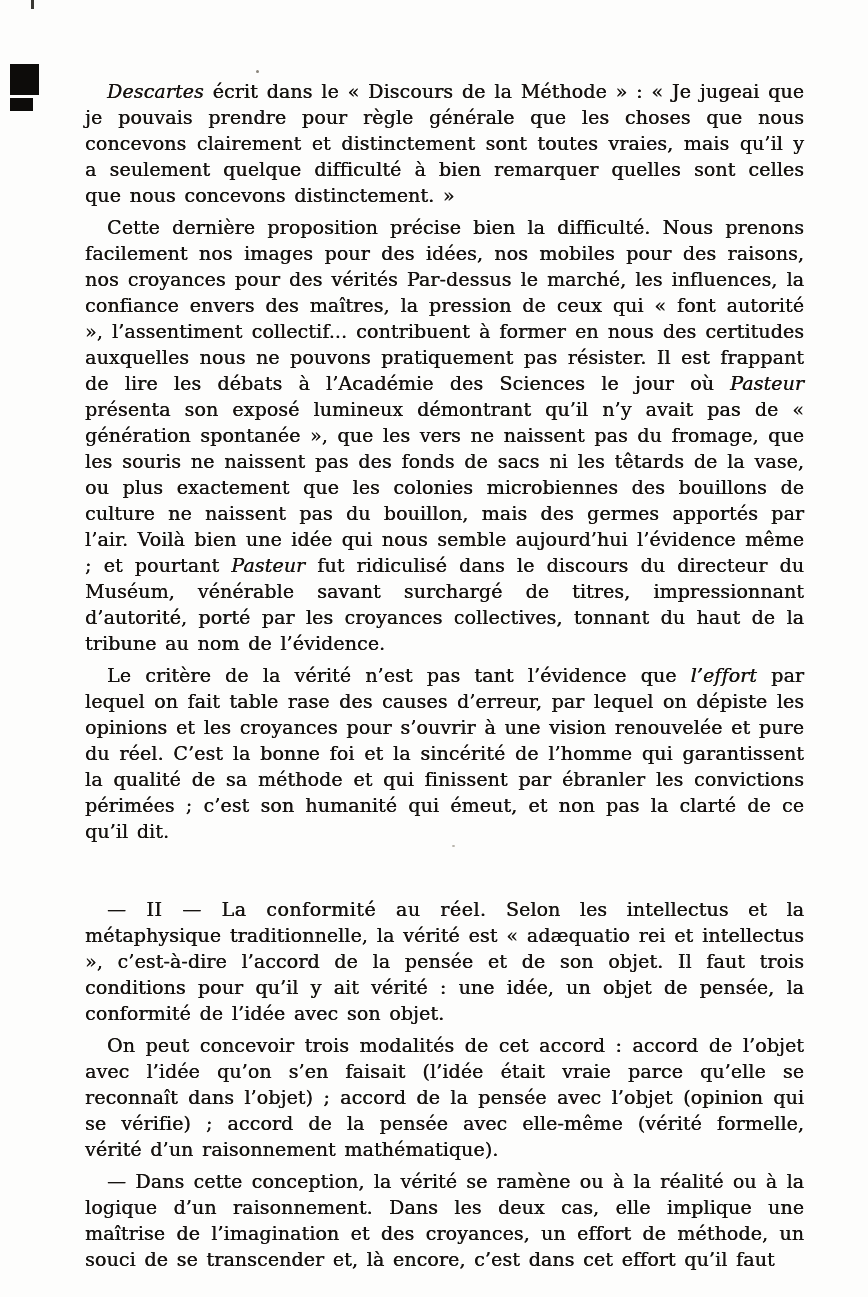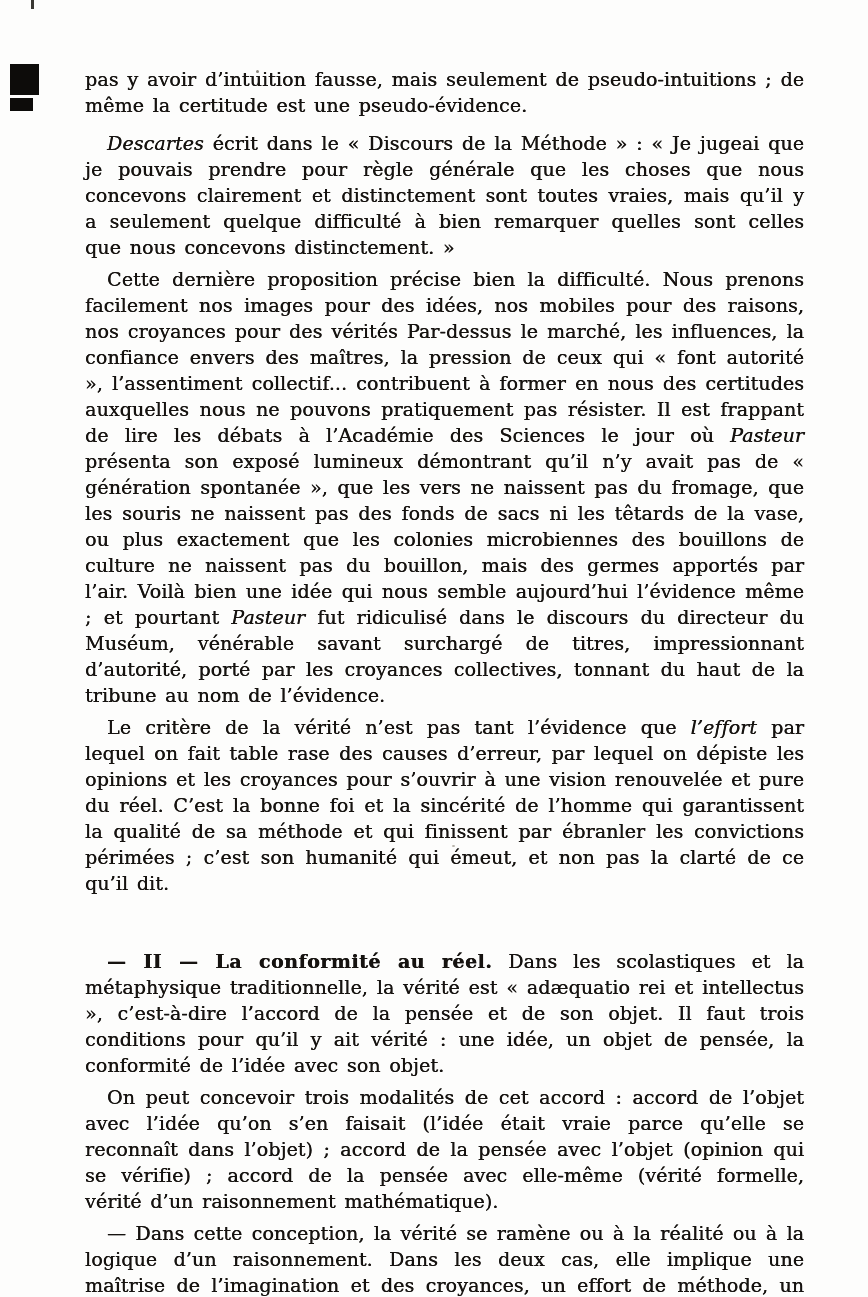--- a/index.html
+++ b/index.html
@@ -36,21 +36,21 @@
     margin-top: 0;
     text-indent: 0;
   }
   .para.flow {
     margin-top: 12px;
   }
   .para.section-start {
     margin-top: 52px;
   }
   .it { font-style: italic; }
-  .bd { font-weight: bold; letter-spacing: 0.5px; }
+  .bd { font-weight: normal; letter-spacing: 0.5px; }
   
   .mark-a {
     position: absolute; left: 10px; top: 64px;
     width: 29px; height: 31px; background: #0d0c0a;
   }
   .mark-b {
     position: absolute; left: 10px; top: 98px;
     width: 23px; height: 13px; background: #0d0c0a;
   }
   .mark-tick {
@@ -72,28 +72,27 @@
 <div class="page">
 
   <div class="mark-a"></div>
   <div class="mark-b"></div>
   <div class="mark-tick"></div>
   <div class="speck-1"></div>
   <div class="speck-2"></div>
 
   <main class="text-block">
 
-    <p class="para first"><span>pas y avoir d’intuition fausse, mais seulement de pseudo-intuitions ; de même la certitude est une pseudo-évidence.</span></p>
 
     <p class="para flow"><span class="it">Descartes</span><span> écrit dans le « Discours de la Méthode » : « Je jugeai que je pouvais prendre pour règle générale que les choses que nous concevons clairement et distinctement sont toutes vraies, mais qu’il y a seulement quelque difficulté à bien remarquer quelles sont celles que nous concevons distinctement. »</span></p>
 
     <p class="para"><span>Cette dernière proposition précise bien la difficulté. Nous prenons facilement nos images pour des idées, nos mobiles pour des raisons, nos croyances pour des vérités  Par-dessus le marché, les influences, la confiance envers des maîtres, la pression de ceux qui « font autorité », l’assentiment collectif... contribuent à former en nous des certitudes auxquelles nous ne pouvons pratiquement pas résister. Il est frappant de lire les débats à l’Académie des Sciences le jour où </span><span class="it">Pasteur</span><span> présenta son exposé lumineux démontrant qu’il n’y avait pas de « génération spontanée », que les vers ne naissent pas du fromage, que les souris ne naissent pas des fonds de sacs ni les têtards de la vase, ou plus exactement que les colonies microbiennes des bouillons de culture ne naissent pas du bouillon, mais des germes apportés par l’air. Voilà bien une idée qui nous semble aujourd’hui l’évidence même ; et pourtant </span><span class="it">Pasteur</span><span> fut ridiculisé dans le discours du directeur du Muséum, vénérable savant surchargé de titres, impressionnant d’autorité, porté par les croyances collectives, tonnant du haut de la tribune au nom de l’évidence.</span></p>
 
     <p class="para"><span>Le critère de la vérité n’est pas tant l’évidence que </span><span class="it">l’effort</span><span> par lequel on fait table rase des causes d’erreur, par lequel on dépiste les opinions et les croyances pour s’ouvrir à une vision renouvelée et pure du réel. C’est la bonne foi et la sincérité de l’homme qui garantissent la qualité de sa méthode et qui finissent par ébranler les convictions périmées ; c’est son humanité qui émeut, et non pas la clarté de ce qu’il dit.</span></p>
 
-    <p class="para section-start"><span class="bd">— II — La conformité au réel.</span><span> Dans les scolastiques et la métaphysique traditionnelle, la vérité est « adæquatio rei et intellectus », c’est-à-dire l’accord de la pensée et de son objet. Il faut trois conditions pour qu’il y ait vérité : une idée, un objet de pensée, la conformité de l’idée avec son objet.</span></p>
+    <p class="para section-start"><span class="bd">— II — La conformité au réel.</span><span> Selon les intellectus et la métaphysique traditionnelle, la vérité est « adæquatio rei et intellectus », c’est-à-dire l’accord de la pensée et de son objet. Il faut trois conditions pour qu’il y ait vérité : une idée, un objet de pensée, la conformité de l’idée avec son objet.</span></p>
 
     <p class="para"><span>On peut concevoir trois modalités de cet accord : accord de l’objet avec l’idée qu’on s’en faisait (l’idée était vraie parce qu’elle se reconnaît dans l’objet) ; accord de la pensée avec l’objet (opinion qui se vérifie) ; accord de la pensée avec elle-même (vérité formelle, vérité d’un raisonnement mathématique).</span></p>
 
     <p class="para"><span>— Dans cette conception, la vérité se ramène ou à la réalité ou à la logique d’un raisonnement. Dans les deux cas, elle implique une maîtrise de l’imagination et des croyances, un effort de méthode, un souci de se transcender et, là encore, c’est dans cet effort qu’il faut</span></p>
 
   </main>
 </div>
 
 </body></html>

